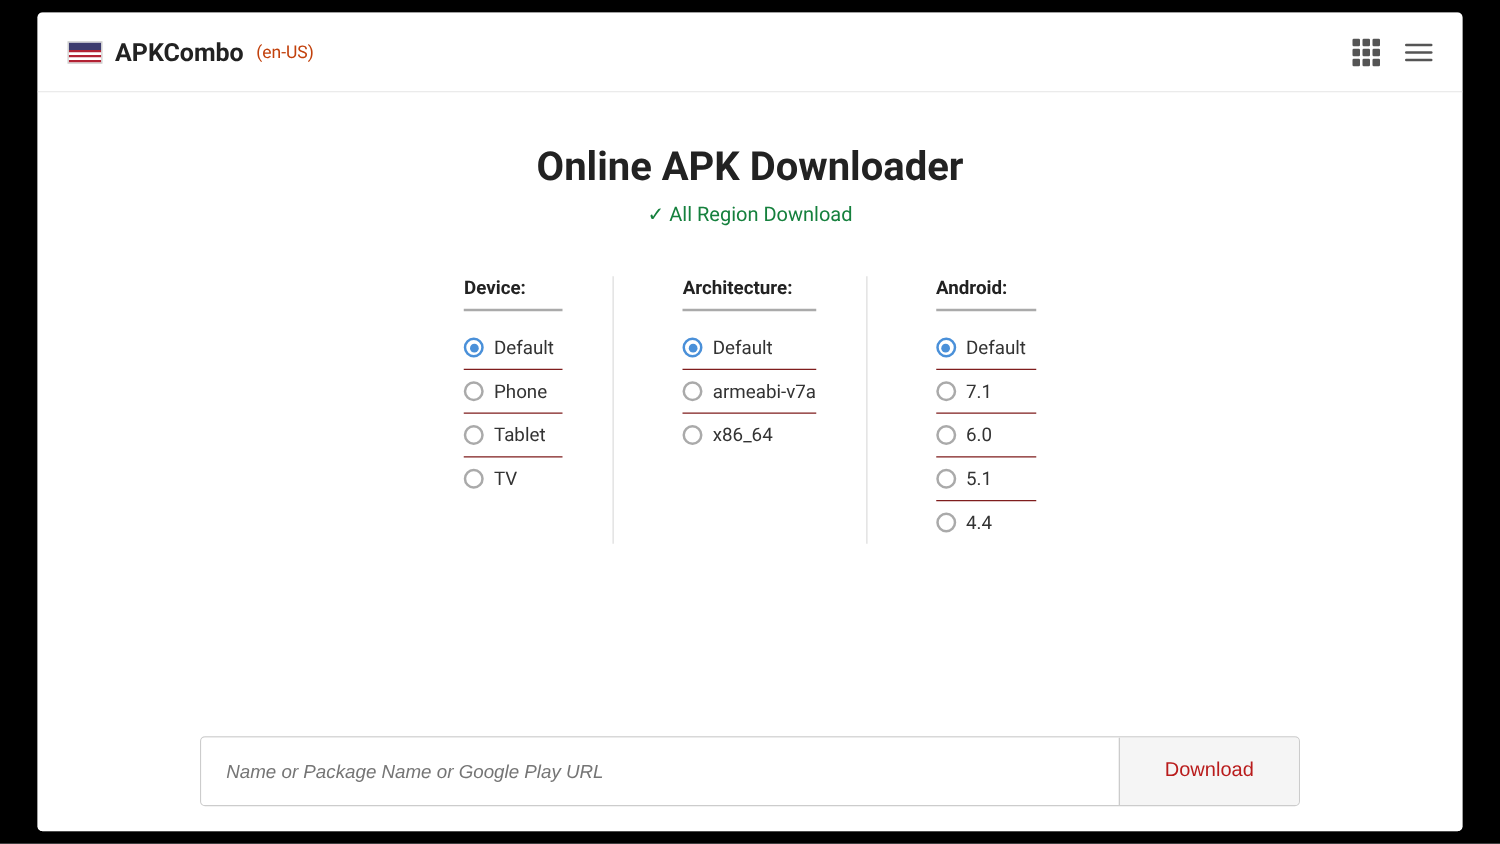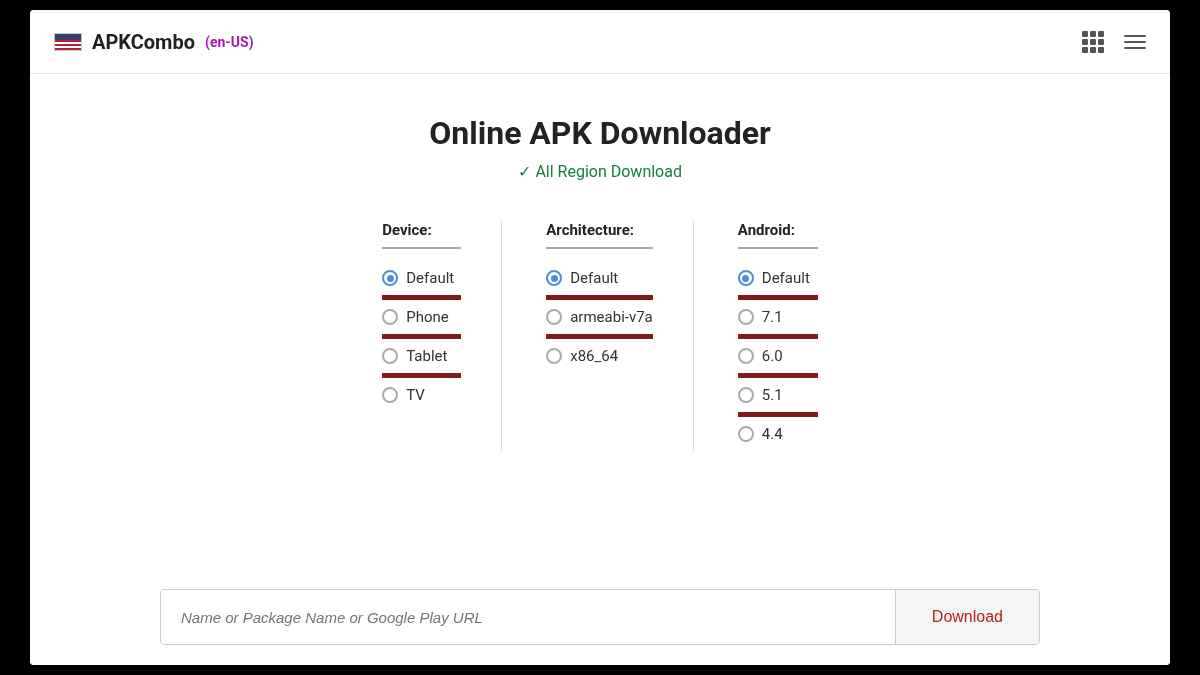--- a/index.html
+++ b/index.html
@@ -71,22 +71,22 @@
     }
 
     .site-title {
       font-size: 20px;
       font-weight: 700;
       color: #222;
     }
 
     .site-locale {
       font-size: 14px;
-      color: #a21caf;
-      font-weight: 700;
+      color: #c2410c;
+      font-weight: 400;
     }
 
     .header-right {
       display: flex;
       align-items: center;
       gap: 20px;
     }
 
     .grid-icon {
       display: grid;
@@ -134,21 +134,21 @@
 
     .page-subtitle {
       font-size: 16px;
       color: #15803d;
       margin-bottom: 40px;
     }
 
     
     .filter-container {
       display: flex;
-      gap: 4px;
+      gap: 15px;
       margin-bottom: 40px;
     }
 
     .filter-group {
       min-width: 160px;
       padding: 0 40px;
       border-right: 1px solid #ddd;
     }
 
     .filter-group:last-child {
@@ -163,21 +163,21 @@
       border-bottom: 2px solid #aaa;
       margin-bottom: 12px;
       display: block;
     }
 
     .radio-option {
       display: flex;
       align-items: center;
       gap: 8px;
       padding: 8px 0;
-      border-bottom: 5px solid #7f1d1d;
+      border-bottom: 1px solid #7f1d1d;
       cursor: pointer;
     }
 
     .radio-option:last-child {
       border-bottom: none;
     }
 
     .radio-btn {
       width: 16px;
       height: 16px;

